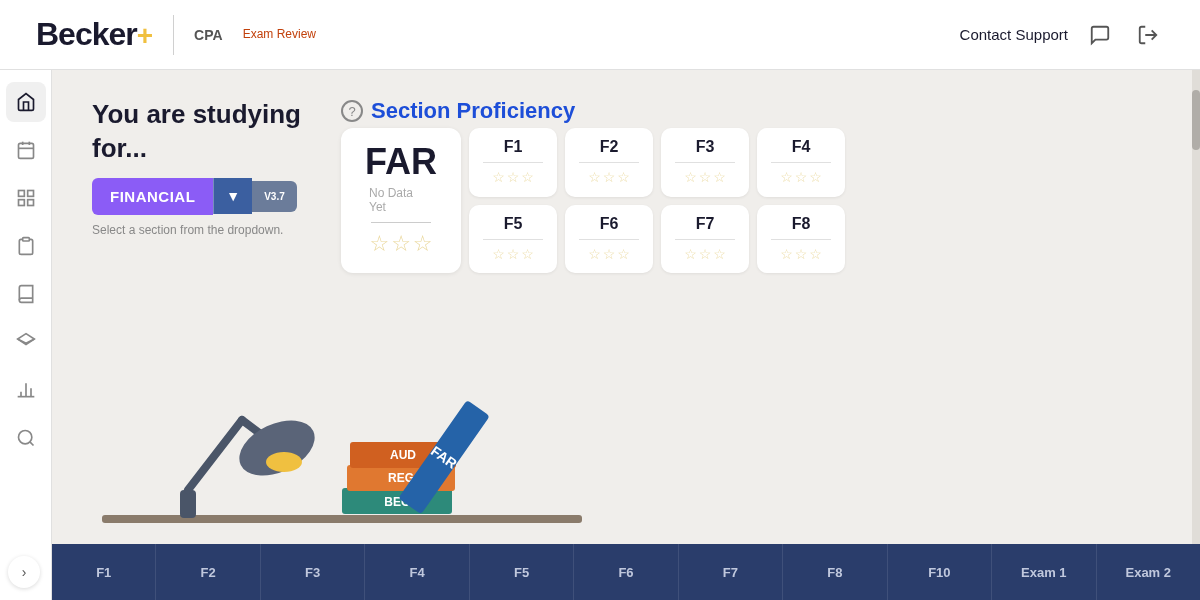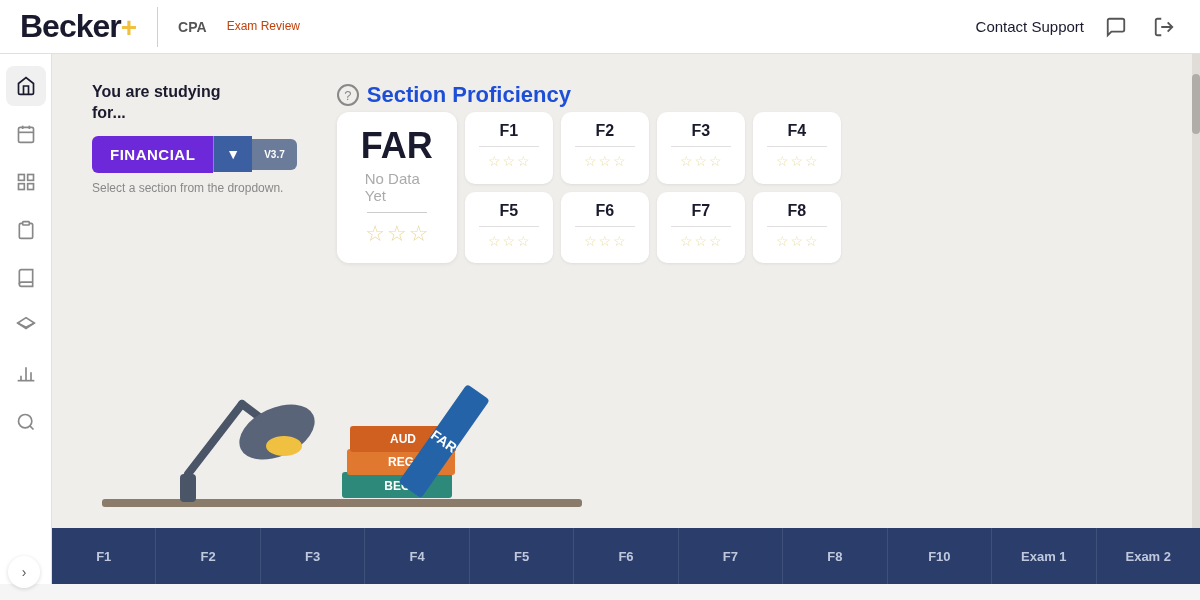--- a/index.html
+++ b/index.html
@@ -1,24 +1,24 @@
 <!DOCTYPE html>
 <html><head>
   <meta charset="utf-8">
   <style>
     * { box-sizing: border-box; margin: 0; padding: 0; }
     body { font-family: -apple-system, BlinkMacSystemFont, 'Segoe UI', sans-serif; background: #f5f5f5; width: 1200px; height: 600px; overflow: hidden; }
 
     
     .header {
       background: #fff;
-      height: 54px;
-      display: flex;
-      align-items: center;
-      padding: 0 20px;
+      height: 70px;
+      display: flex;
+      align-items: center;
+      padding: 0 36px;
       border-bottom: 1px solid #e0e0e0;
       position: relative;
       z-index: 10;
     }
     .header-logo {
       display: flex;
       align-items: baseline;
       gap: 0;
     }
     .logo-text {
@@ -122,34 +122,34 @@
       padding: 28px 40px 16px 40px;
       display: flex;
       align-items: flex-start;
       gap: 40px;
     }
 
     .studying-block {
       min-width: 200px;
     }
     .studying-label {
-      font-size: 16px;
+      font-size: 26px;
       font-weight: 800;
       color: #1a1a2e;
       line-height: 1.3;
       margin-bottom: 12px;
     }
     .section-selector {
       display: flex;
       align-items: center;
       gap: 0;
       margin-bottom: 8px;
     }
     .section-btn {
-      background: #6d28d9;
+      background: #8b5cf6;
       color: #fff;
       border: none;
       padding: 10px 18px;
       font-size: 15px;
       font-weight: 700;
       border-radius: 6px 0 0 6px;
       cursor: pointer;
       letter-spacing: 0.5px;
     }
     .section-dropdown {
@@ -226,21 +226,21 @@
       justify-content: center;
       box-shadow: 0 1px 4px rgba(0,0,0,0.08);
     }
     .far-label {
       font-size: 36px;
       font-weight: 900;
       color: #1a1a2e;
       line-height: 1;
     }
     .far-no-data {
-      font-size: 15px;
+      font-size: 12px;
       color: #aaa;
       margin: 6px 16px 8px;
     }
     .far-stars {
       display: flex;
       gap: 2px;
     }
     .star {
       font-size: 22px;
       color: #d4af37;

